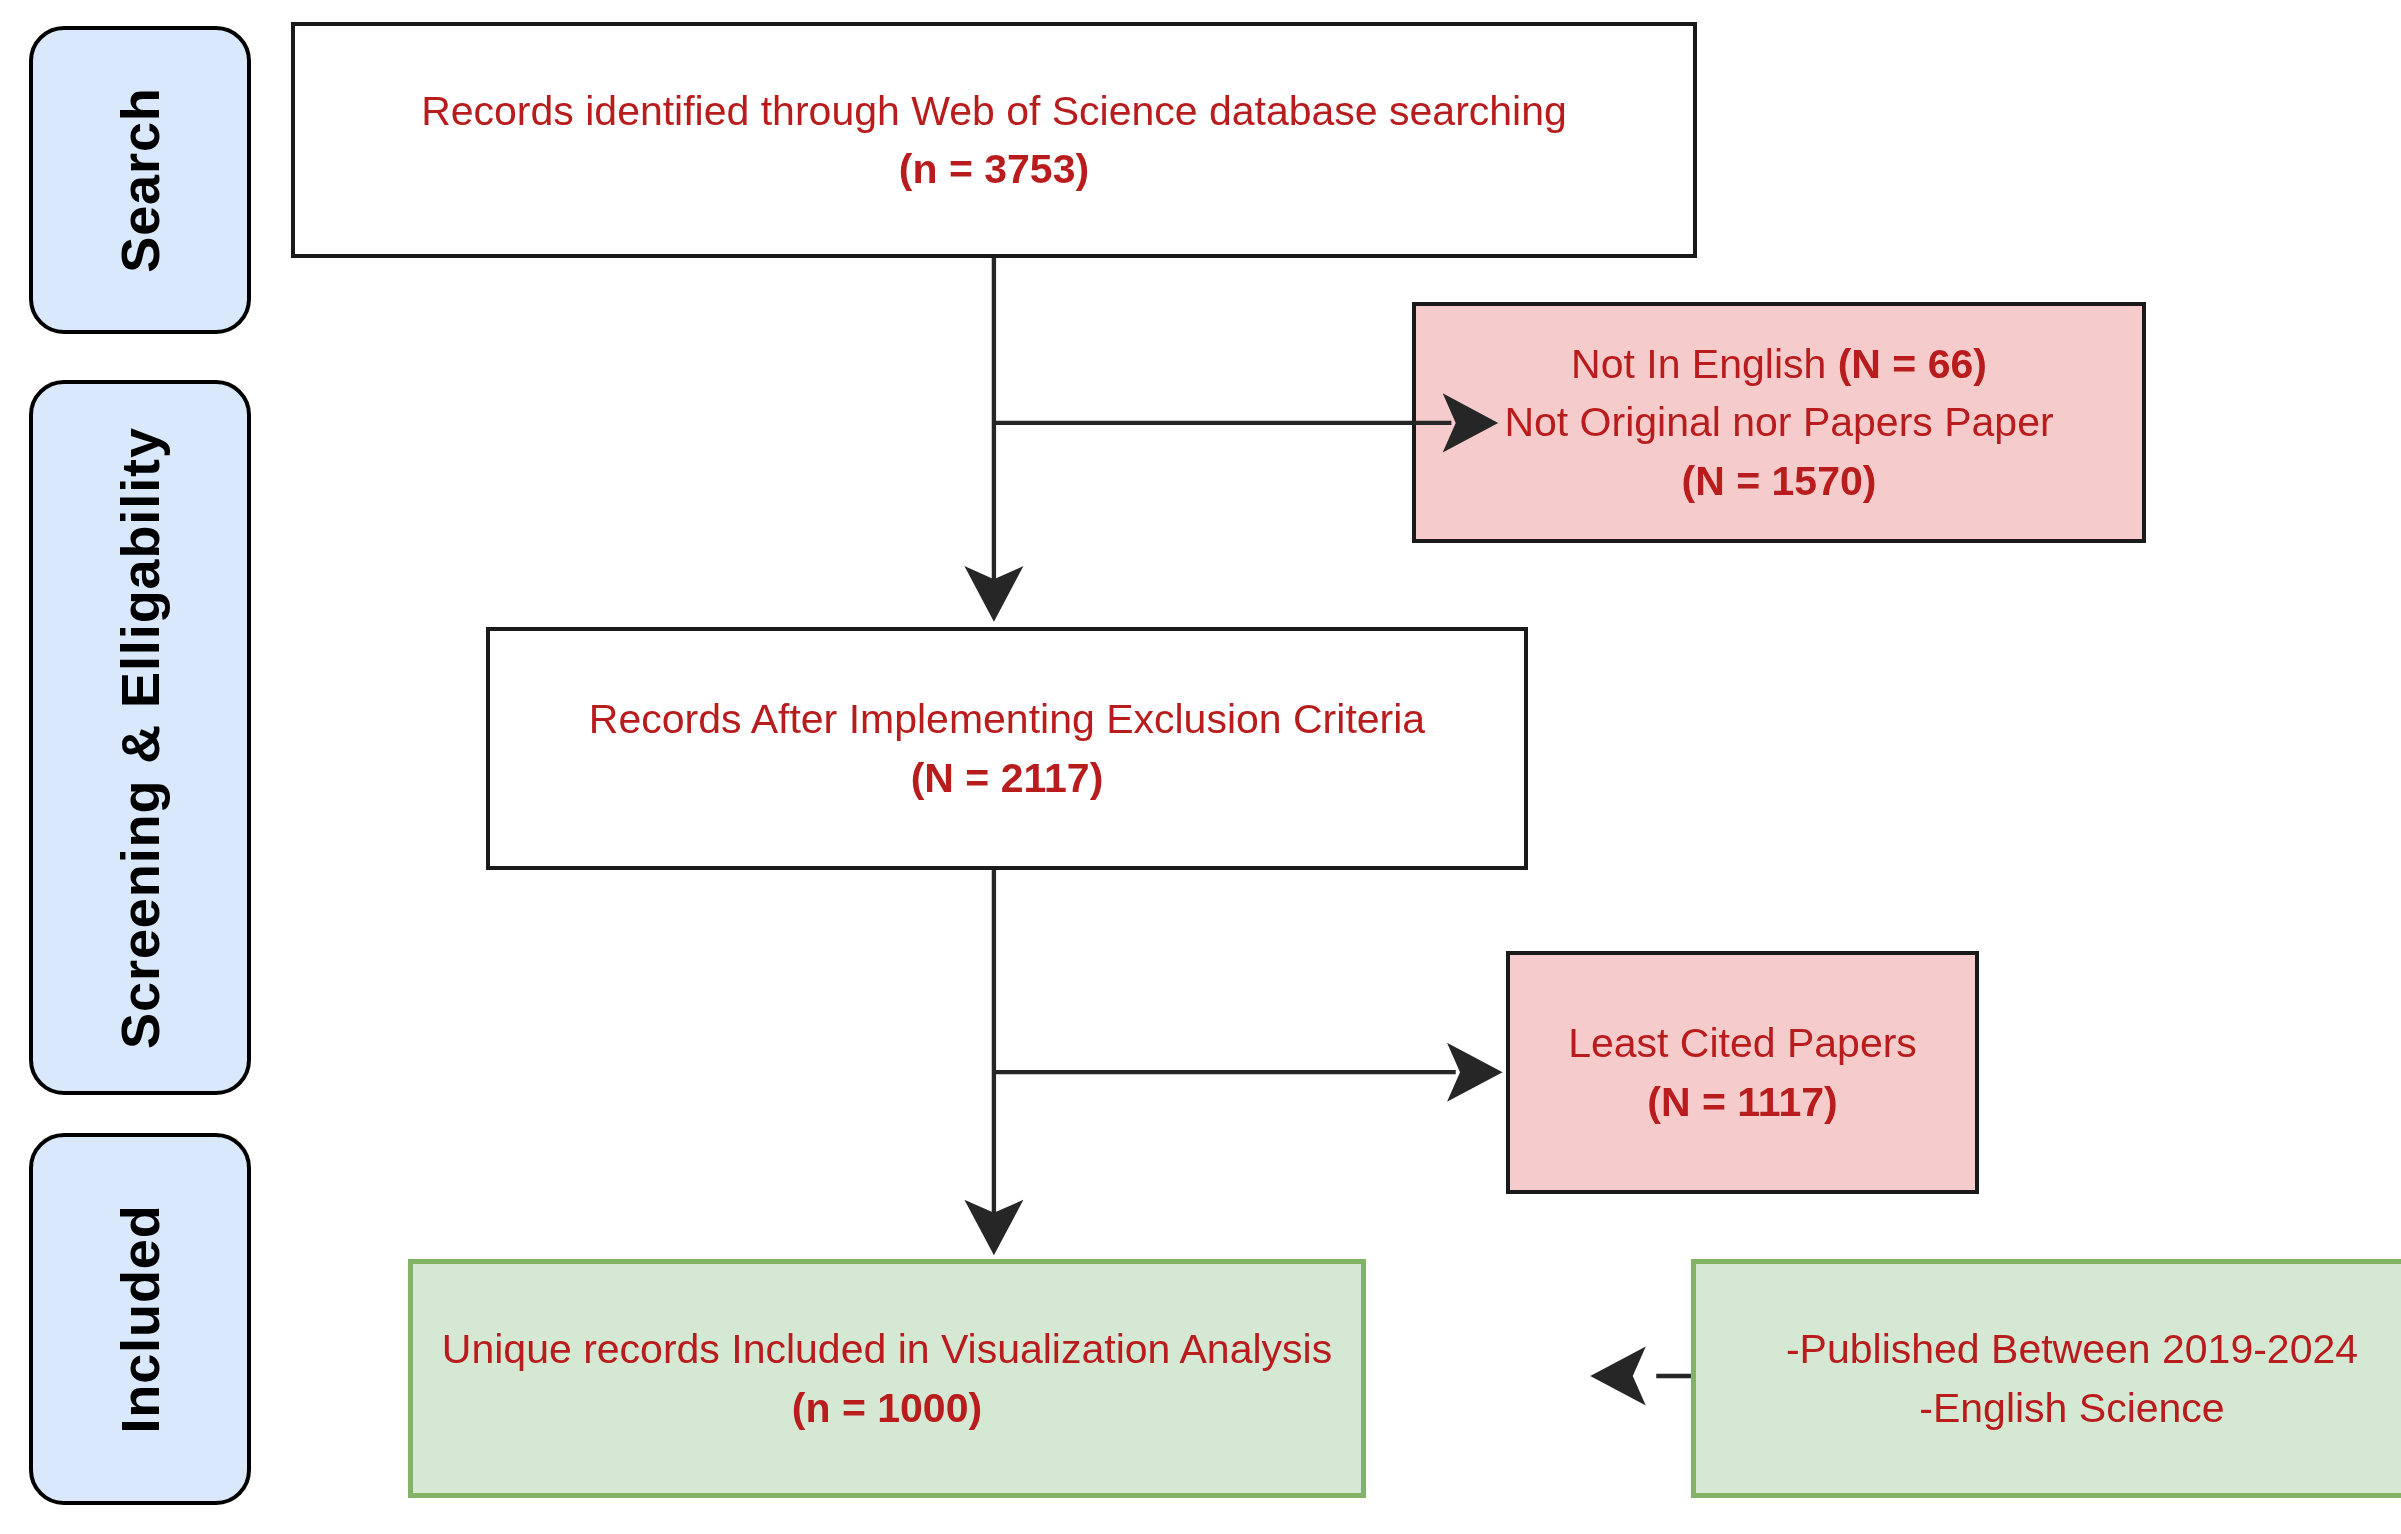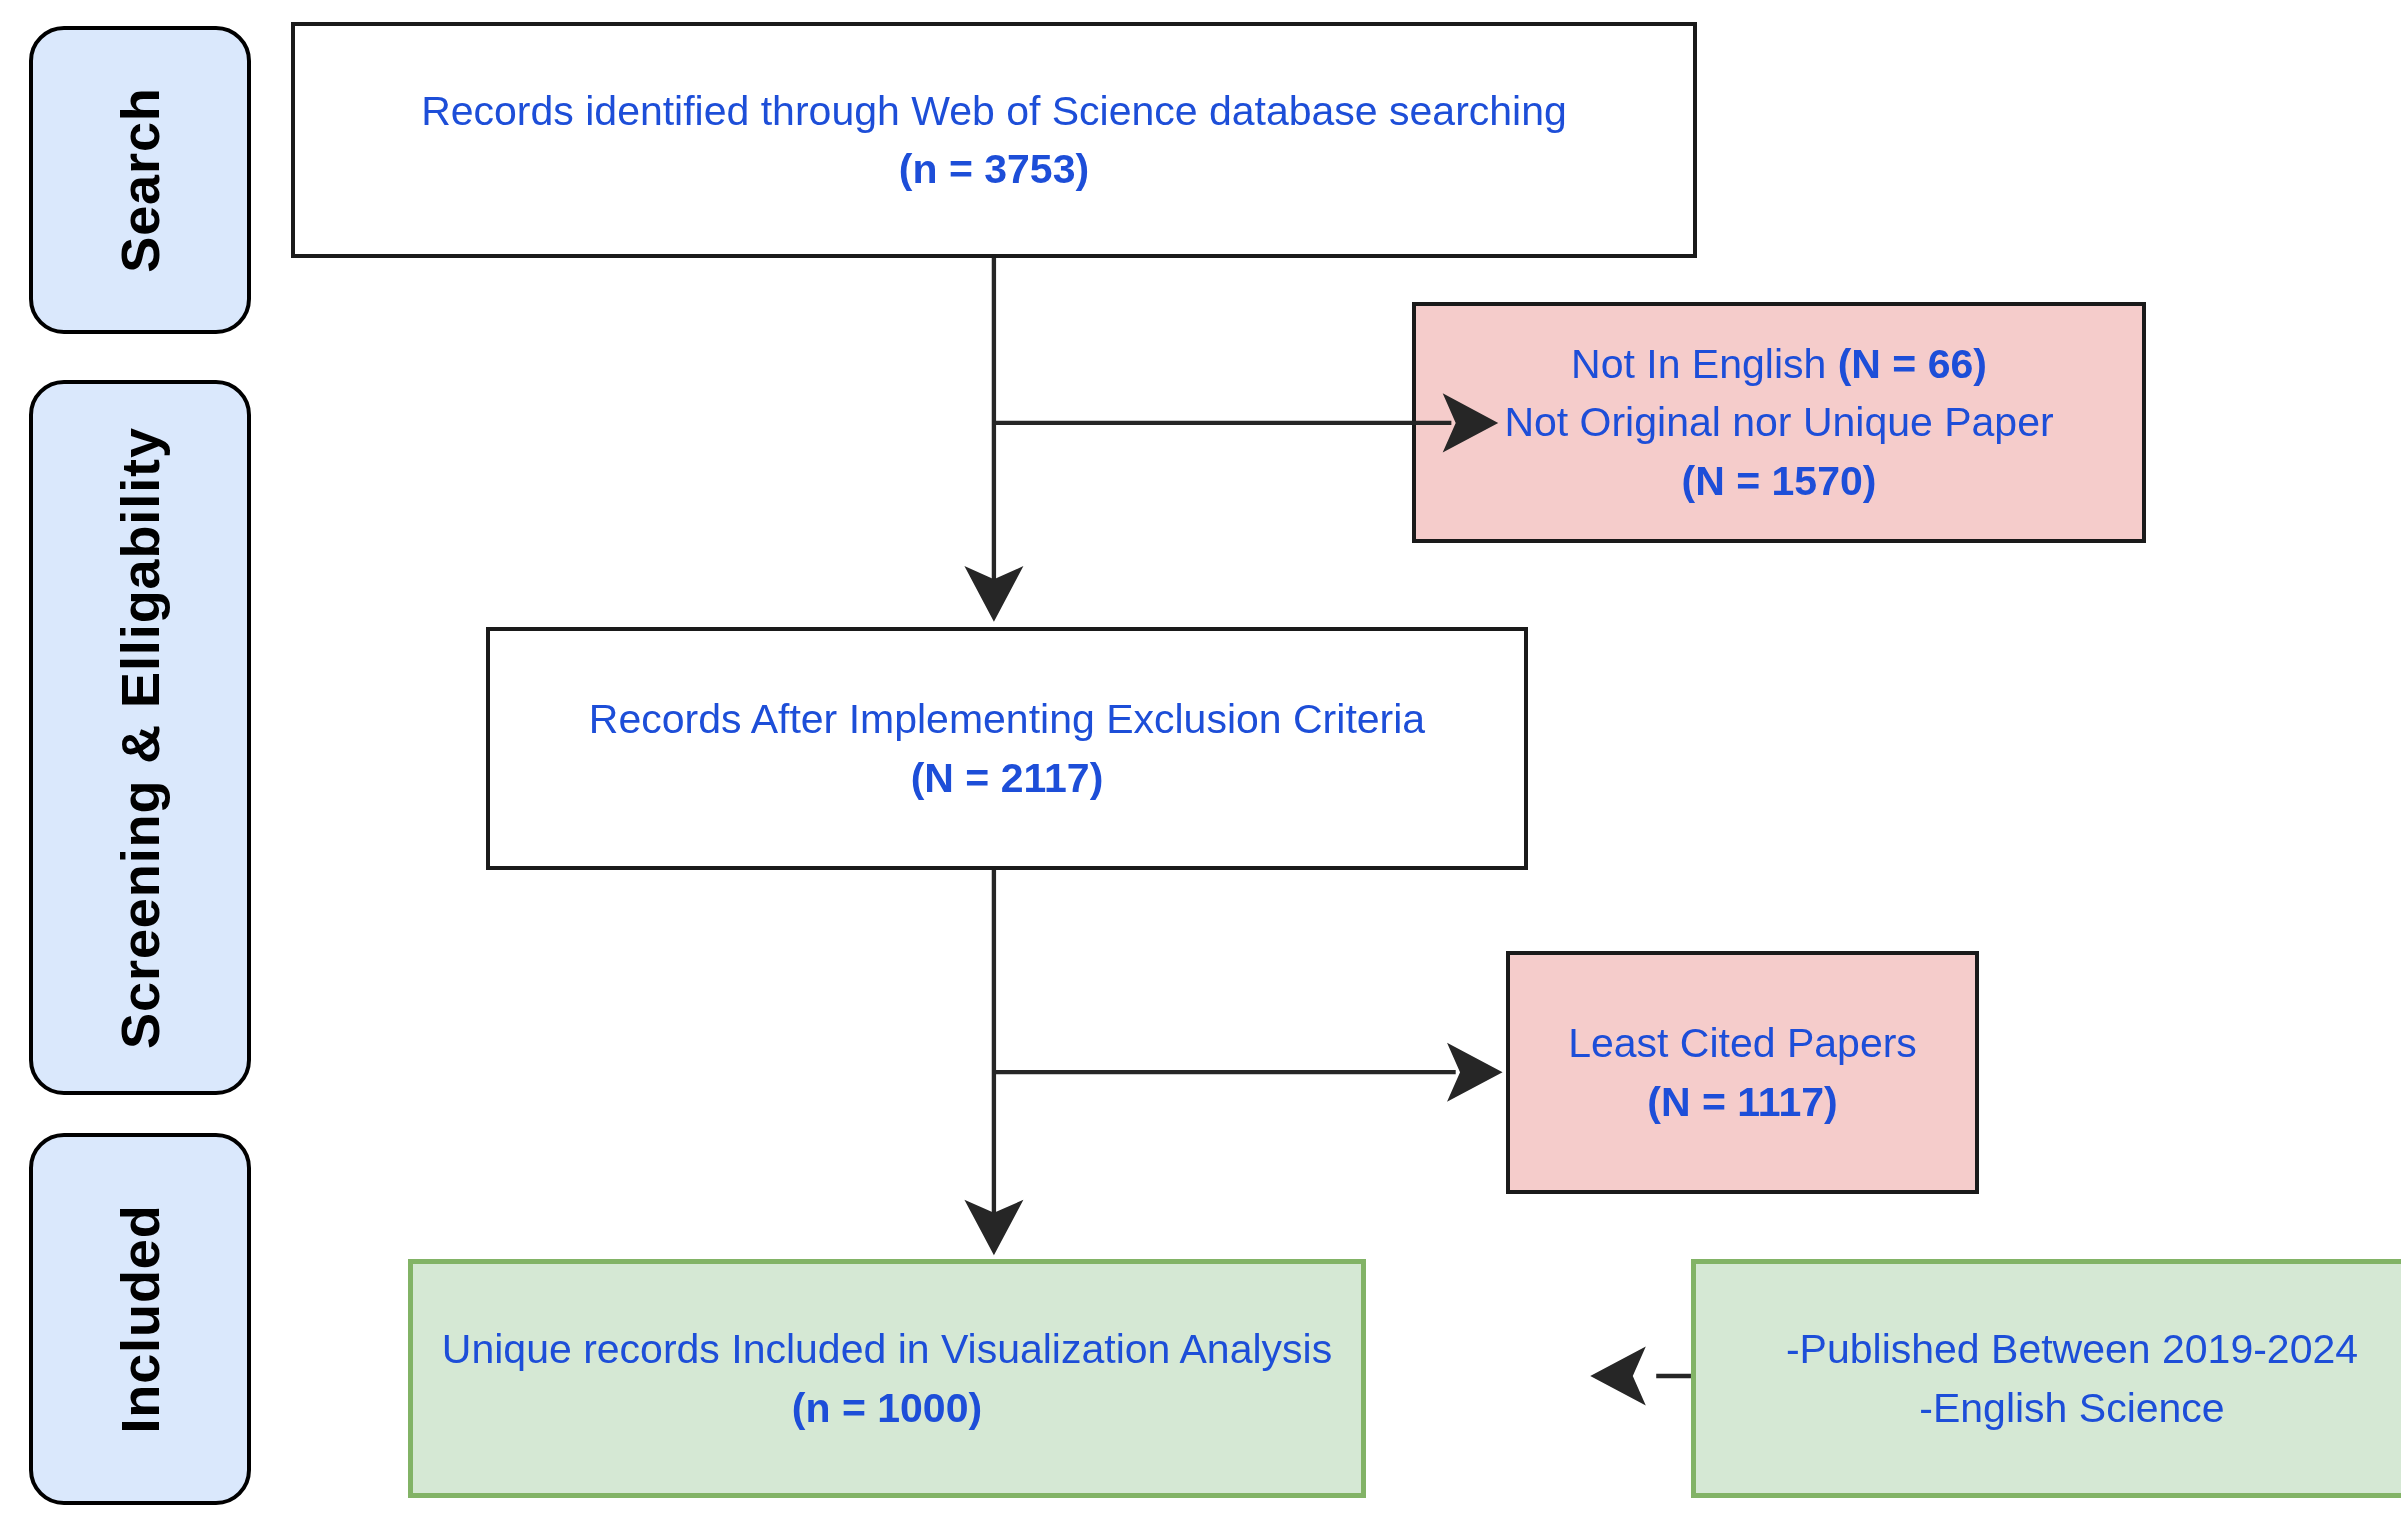--- a/index.html
+++ b/index.html
@@ -25,21 +25,21 @@
   }
   #stage-search{top:26px;height:308px;}
   #stage-screening{top:380px;height:715px;}
   #stage-included{top:1133px;height:372px;}
 
   
   .fbox{
     position:absolute;box-sizing:border-box;
     background:#ffffff;border:4.3px solid #1a1a1a;
     display:flex;flex-direction:column;align-items:center;justify-content:center;
-    text-align:center;font-size:41px;line-height:1.42;color:#1d4ed8;
+    text-align:center;font-size:41px;line-height:1.42;color:#b91c1c;
     padding:8.7px 17.4px;
   }
   .fbox .bold{font-weight:bold;}
   .fbox.pink{background:#f5cccb;}
   .fbox.green{background:#d5e8d4;border:5.2px solid #82b366;}
 
   #box-identified{left:291px;top:22px;width:1406px;height:236px;}
   #box-excluded-language{left:1412px;top:302px;width:734px;height:241px;}
   #box-after-exclusion{left:486px;top:627px;width:1042px;height:243px;}
   #box-least-cited{left:1506px;top:951px;width:473px;height:243px;}
@@ -66,21 +66,21 @@
     <span class="stage-label">Included</span>
   </div>
 
   <div class="fbox" id="box-identified">
     <div>Records identified through Web of Science database searching</div>
     <div class="bold">(n = 3753)</div>
   </div>
 
   <div class="fbox pink" id="box-excluded-language">
     <div><span>Not In English </span><span class="bold">(N = 66)</span></div>
-    <div>Not Original nor Unique Paper</div>
+    <div>Not Original nor Papers Paper</div>
     <div class="bold">(N = 1570)</div>
   </div>
 
   <div class="fbox" id="box-after-exclusion">
     <div>Records After Implementing Exclusion Criteria</div>
     <div class="bold">(N = 2117)</div>
   </div>
 
   <div class="fbox pink" id="box-least-cited">
     <div>Least Cited Papers</div>

